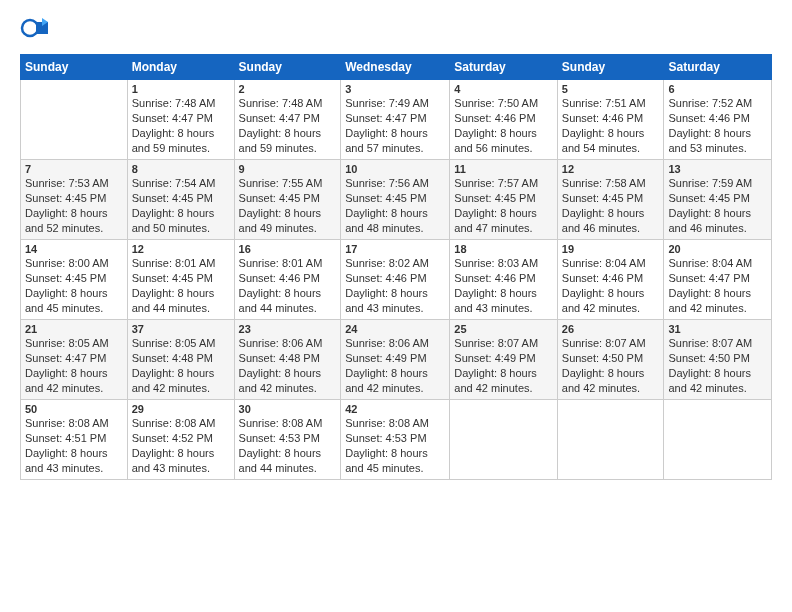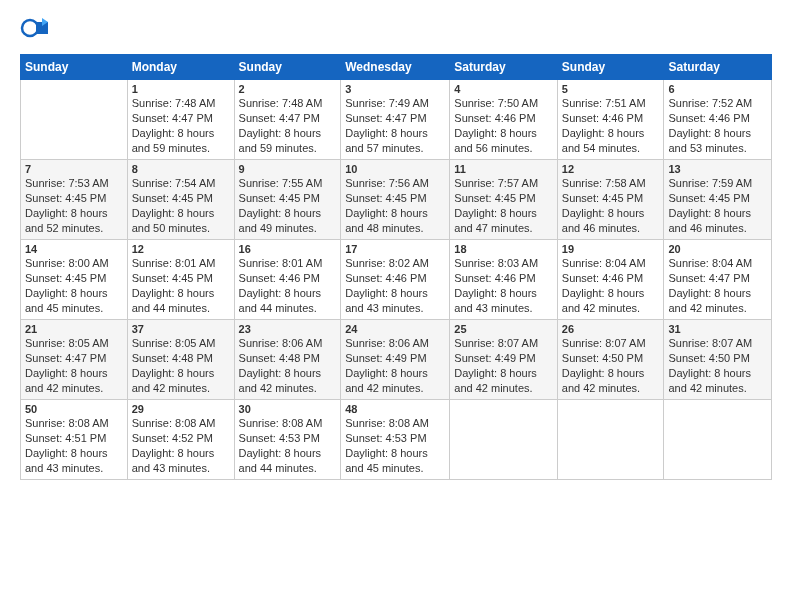--- a/index.html
+++ b/index.html
@@ -262,21 +262,21 @@
           </td>
           <td>
             <span class="day-num">29</span>
             <div class="day-info">Sunrise: 8:08 AM<br>Sunset: 4:52 PM<br>Daylight: 8 hours<br>and 43 minutes.</div>
           </td>
           <td>
             <span class="day-num">30</span>
             <div class="day-info">Sunrise: 8:08 AM<br>Sunset: 4:53 PM<br>Daylight: 8 hours<br>and 44 minutes.</div>
           </td>
           <td>
-            <span class="day-num">48</span>
+            <span class="day-num">42</span>
             <div class="day-info">Sunrise: 8:08 AM<br>Sunset: 4:53 PM<br>Daylight: 8 hours<br>and 45 minutes.</div>
           </td>
           <td class="empty-cell"></td>
           <td class="empty-cell"></td>
           <td class="empty-cell"></td>
         </tr>
       </tbody>
   </table>
 </div>
 

